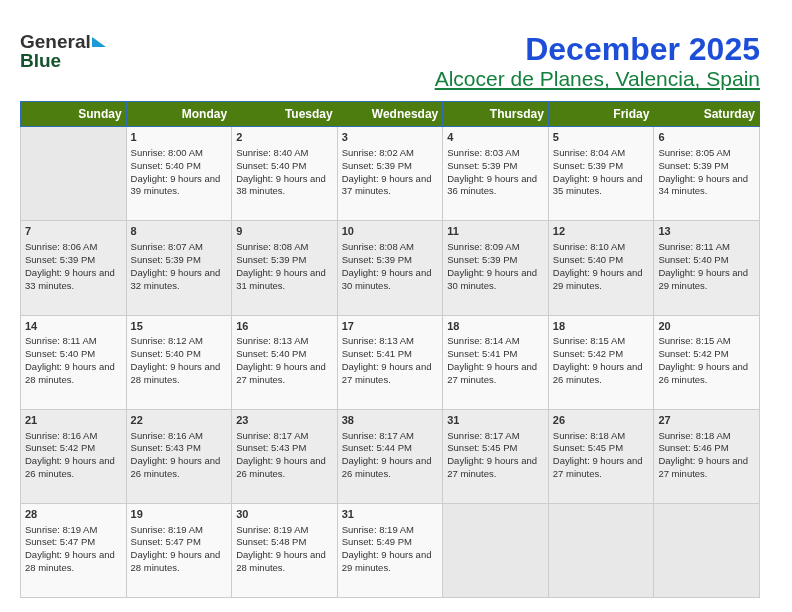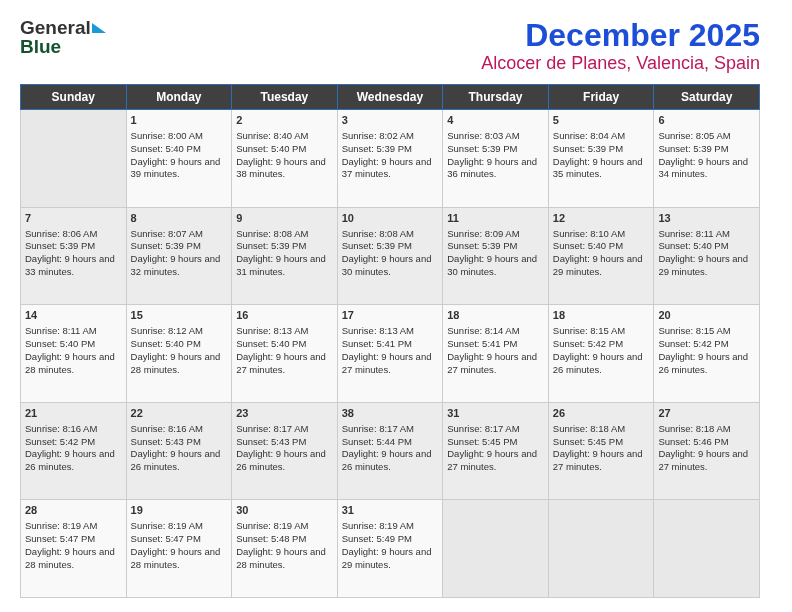--- a/index.html
+++ b/index.html
@@ -6,58 +6,59 @@
     body {
       width: 792px;
       height: 612px;
       font-family: Arial, sans-serif;
       background: #fff;
       overflow: hidden;
     }
     .page {
       width: 780px;
       height: 612px;
-      padding: 18px 20px 14px 20px;
+      padding: 32px 20px 14px 20px;
       display: flex;
       flex-direction: column;
     }
     .header {
       display: flex;
       justify-content: space-between;
       align-items: flex-start;
       margin-bottom: 10px;
     }
     .title-block {
       text-align: right;
     }
     .title-block h1 {
       font-size: 32px;
       font-weight: bold;
       color: #1d4ed8;
       line-height: 1.1;
     }
     .title-block h2 {
-      font-size: 18px;
+      font-size: 21px;
       font-weight: normal;
-      color: #be185d;
+      color: #15803d;
+      text-decoration: underline;
     }
     .calendar {
       flex: 1;
       border: 1px solid #ccc;
       border-collapse: collapse;
       width: 100%;
       table-layout: fixed;
     }
     .calendar thead tr th {
-      background: #404040;
+      background: #4d7c0f;
       color: #fff;
       font-size: 12px;
       font-weight: bold;
       padding: 5px 4px;
-      text-align: center;
+      text-align: right;
       border: 1px solid #2e6db4;
     }
     .calendar tbody tr td {
       border: 1px solid #ccc;
       vertical-align: top;
       padding: 3px 4px;
       font-size: 9.5px;
       color: #333;
       line-height: 1.35;
       height: 85px;

